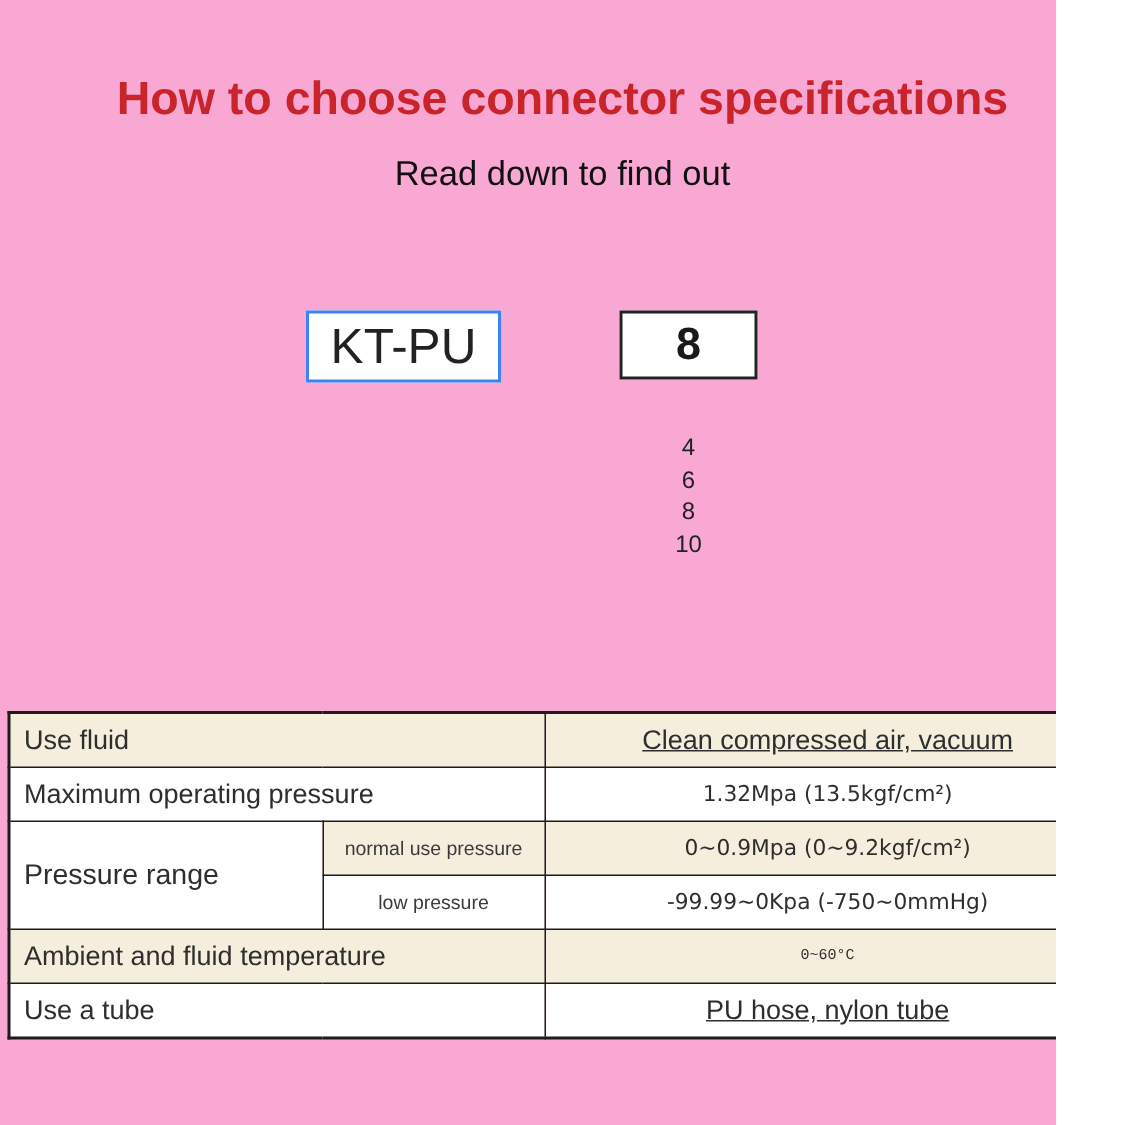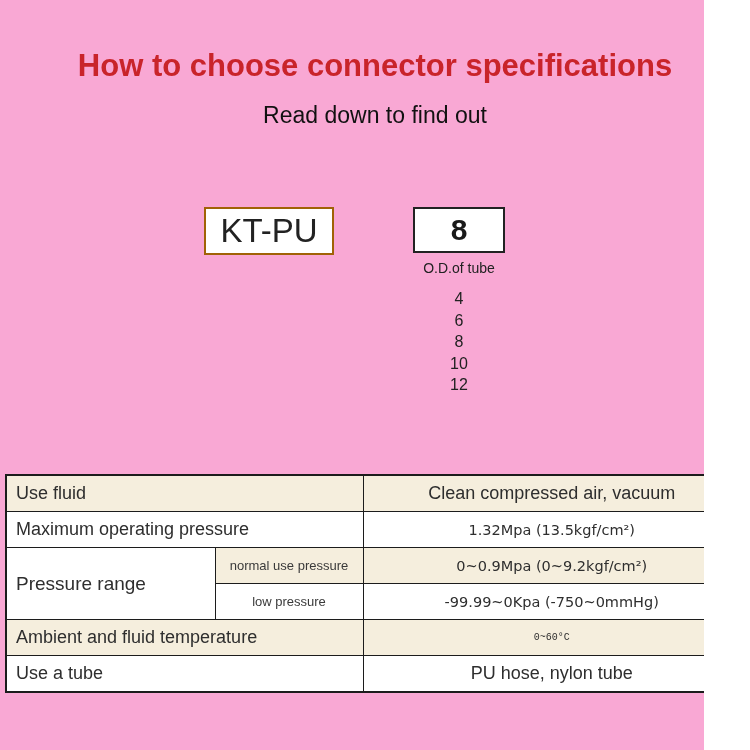--- a/index.html
+++ b/index.html
@@ -35,21 +35,21 @@
     text-align: center;
     font-size: 23px;
     color: #111111;
   }
   .model-box {
     position: absolute;
     left: 204px;
     top: 207px;
     width: 126px;
     height: 44px;
-    border: 2px solid #a16207;
+    border: 2px solid #3b82f6;
     background: #ffffff;
     display: flex;
     align-items: center;
     justify-content: center;
     font-size: 33px;
     color: #222222;
   }
   .size-box {
     position: absolute;
     left: 413px;
@@ -111,20 +111,21 @@
   .spec-table td.label-big { font-size: 19px; margin-left: 16px; }
   .spec-table td.sublabel {
     font-size: 13px;
     text-align: center;
     color: #3a3a3a;
     margin-left: 20px;
   }
   .spec-table td.value {
     font-size: 18px;
     text-align: center;
+    text-decoration: underline;
   }
   .spec-table td.value-units {
     font-family: "DejaVu Sans", sans-serif;
     font-size: 14.5px;
     text-align: center;
   }
   .spec-table td.value-xs {
     font-family: Liberation Mono, monospace;
     font-size: 10px;
     text-align: center;
@@ -139,28 +140,26 @@
   <div class="subtitle">Read down to find out</div>
 
   <div class="model-box">
     <span>KT-PU</span>
   </div>
 
   <div class="size-box">
     <span>8</span>
   </div>
 
-  <div class="od-label">O.D.of tube</div>
 
   <div class="size-list">
     <span class="size-item">4</span>
     <span class="size-item">6</span>
     <span class="size-item">8</span>
     <span class="size-item">10</span>
-    <span class="size-item">12</span>
   </div>
 
   <table class="spec-table">
     <colgroup>
       <col style="width:209px">
       <col style="width:148px">
       <col style="width:378px">
     </colgroup>
     <tbody>
         <tr>

